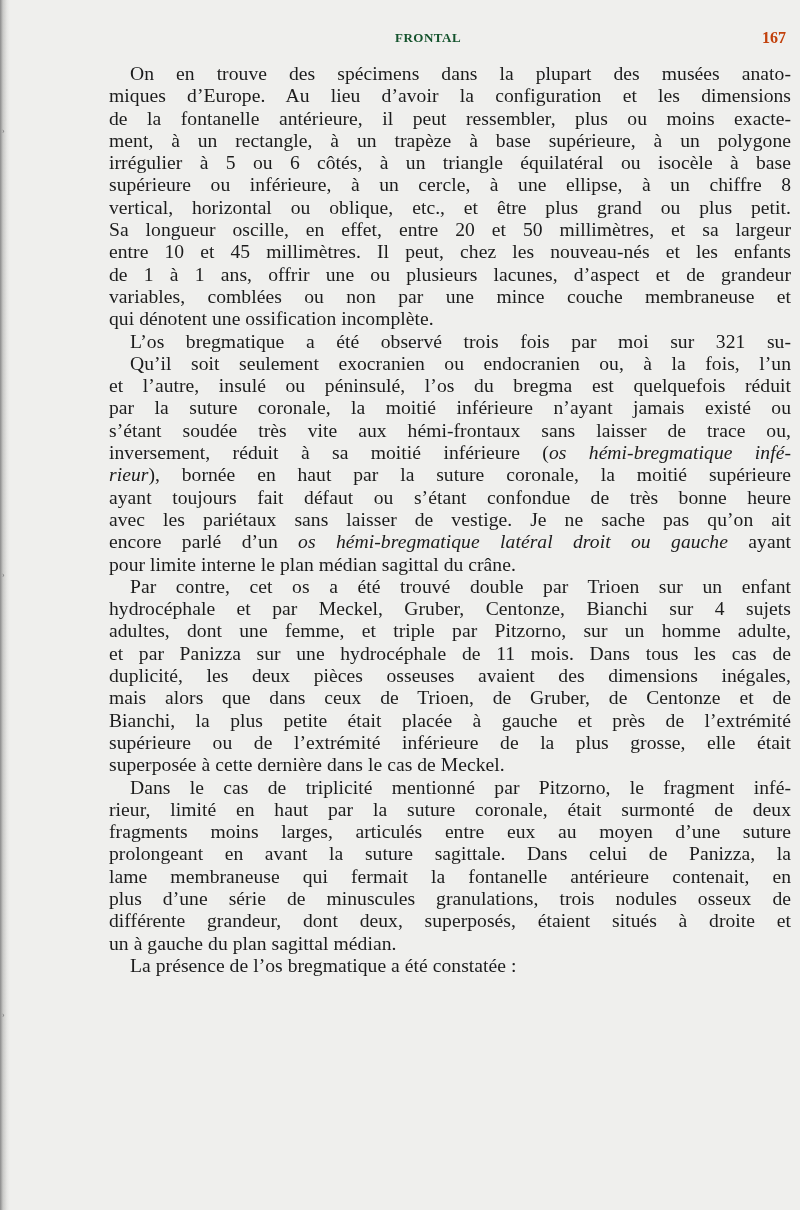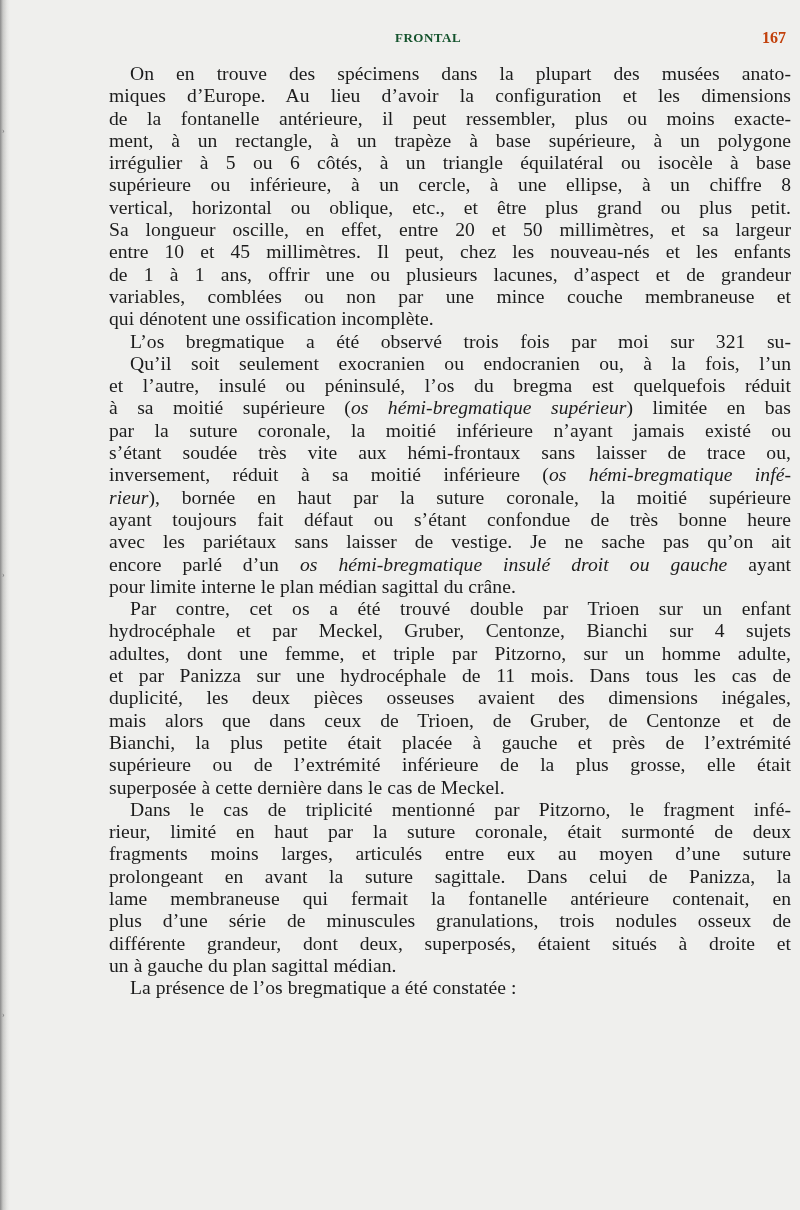--- a/index.html
+++ b/index.html
@@ -103,28 +103,27 @@
     <div class="line">supérieure ou inférieure, à un cercle, à une ellipse, à un chiffre 8</div>
     <div class="line">vertical, horizontal ou oblique, etc., et être plus grand ou plus petit.</div>
     <div class="line">Sa longueur oscille, en effet, entre 20 et 50 millimètres, et sa largeur</div>
     <div class="line">entre 10 et 45 millimètres. Il peut, chez les nouveau-nés et les enfants</div>
     <div class="line">de 1 à 1 ans, offrir une ou plusieurs lacunes, d’aspect et de grandeur</div>
     <div class="line">variables, comblées ou non par une mince couche membraneuse et</div>
     <div class="line last">qui dénotent une ossification incomplète.</div>
     <div class="line indent">L’os bregmatique a été observé trois fois par moi sur 321 su-</div>
     <div class="line indent">Qu’il soit seulement exocranien ou endocranien ou, à la fois, l’un</div>
     <div class="line">et l’autre, insulé ou péninsulé, l’os du bregma est quelquefois réduit</div>
-    <div class="line"><span>à sa moitié supérieure (</span><i>os hémi-bregmatique supérieur</i><span>) limitée en bas</span></div>
     <div class="line">par la suture coronale, la moitié inférieure n’ayant jamais existé ou</div>
     <div class="line">s’étant soudée très vite aux hémi-frontaux sans laisser de trace ou,</div>
     <div class="line"><span>inversement, réduit à sa moitié inférieure (</span><i>os hémi-bregmatique infé-</i></div>
     <div class="line"><i>rieur</i><span>), bornée en haut par la suture coronale, la moitié supérieure</span></div>
     <div class="line">ayant toujours fait défaut ou s’étant confondue de très bonne heure</div>
     <div class="line">avec les pariétaux sans laisser de vestige. Je ne sache pas qu’on ait</div>
-    <div class="line"><span>encore parlé d’un </span><i>os hémi-bregmatique insulé droit ou gauche</i><span> ayant</span></div>
+    <div class="line"><span>encore parlé d’un </span><i>os hémi-bregmatique latéral droit ou gauche</i><span> ayant</span></div>
     <div class="line last">pour limite interne le plan médian sagittal du crâne.</div>
     <div class="line indent">Par contre, cet os a été trouvé double par Trioen sur un enfant</div>
     <div class="line">hydrocéphale et par Meckel, Gruber, Centonze, Bianchi sur 4 sujets</div>
     <div class="line">adultes, dont une femme, et triple par Pitzorno, sur un homme adulte,</div>
     <div class="line">et par Panizza sur une hydrocéphale de 11 mois. Dans tous les cas de</div>
     <div class="line">duplicité, les deux pièces osseuses avaient des dimensions inégales,</div>
     <div class="line">mais alors que dans ceux de Trioen, de Gruber, de Centonze et de</div>
     <div class="line">Bianchi, la plus petite était placée à gauche et près de l’extrémité</div>
     <div class="line">supérieure ou de l’extrémité inférieure de la plus grosse, elle était</div>
     <div class="line last">superposée à cette dernière dans le cas de Meckel.</div>

